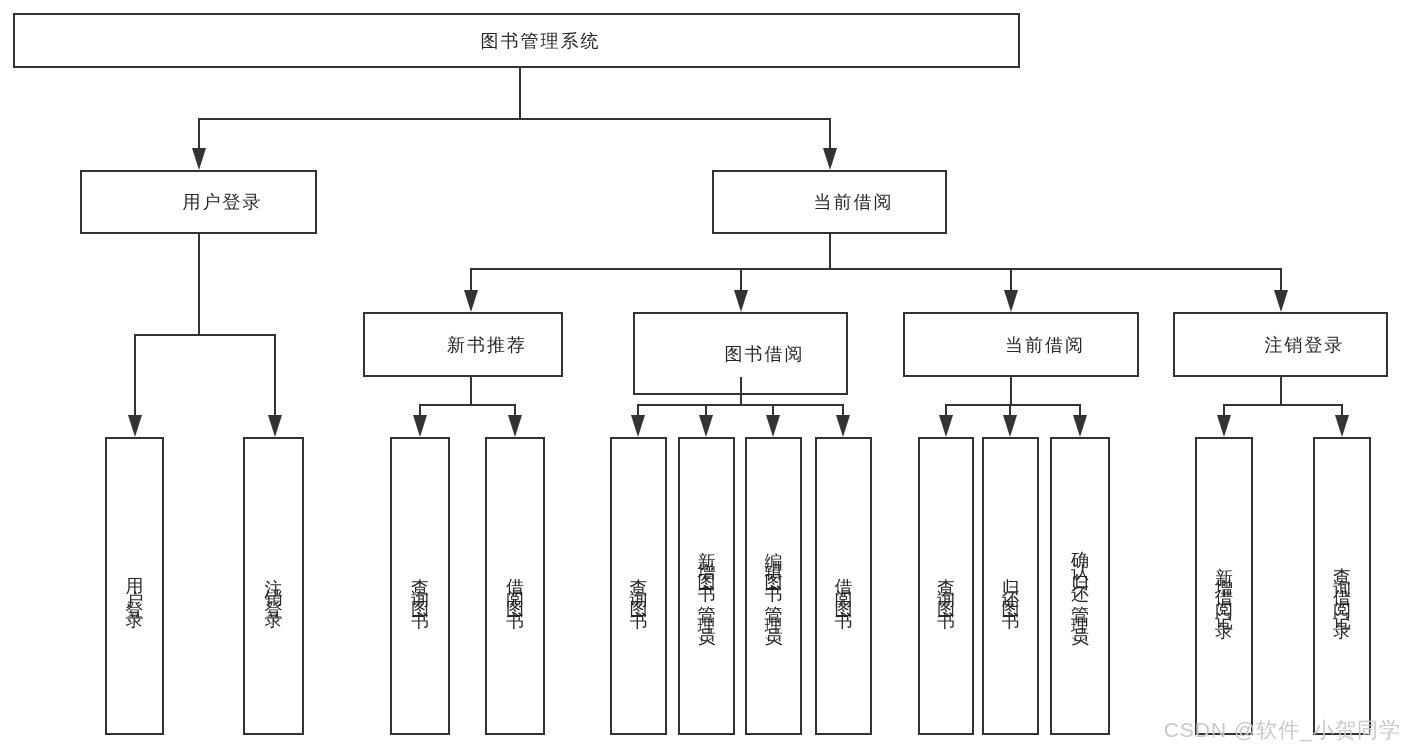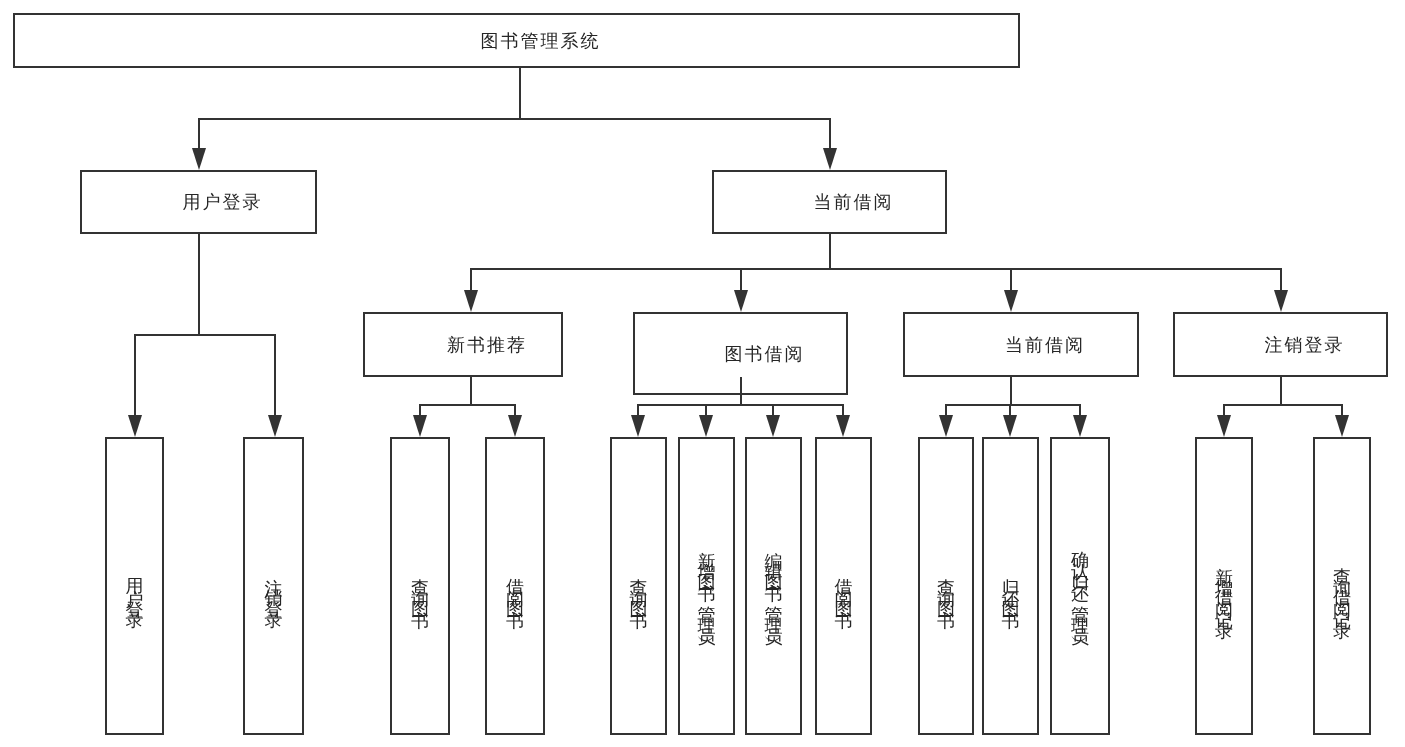--- a/index.html
+++ b/index.html
@@ -119,14 +119,15 @@
   <div class="vline" style="left:1079px; top:404px; height:12px;"></div>
   <div class="arrow" style="left:1073px; top:415px;"></div>
 
   <div class="vline" style="left:1280px; top:377px; height:29px;"></div>
   <div class="hline" style="left:1223px; top:404px; width:120px;"></div>
   <div class="vline" style="left:1223px; top:404px; height:12px;"></div>
   <div class="arrow" style="left:1217px; top:415px;"></div>
   <div class="vline" style="left:1341px; top:404px; height:12px;"></div>
   <div class="arrow" style="left:1335px; top:415px;"></div>
 
+  <div class="watermark">CSDN @软件_小贺同学</div>
 
 </div>
 
 </body></html>

